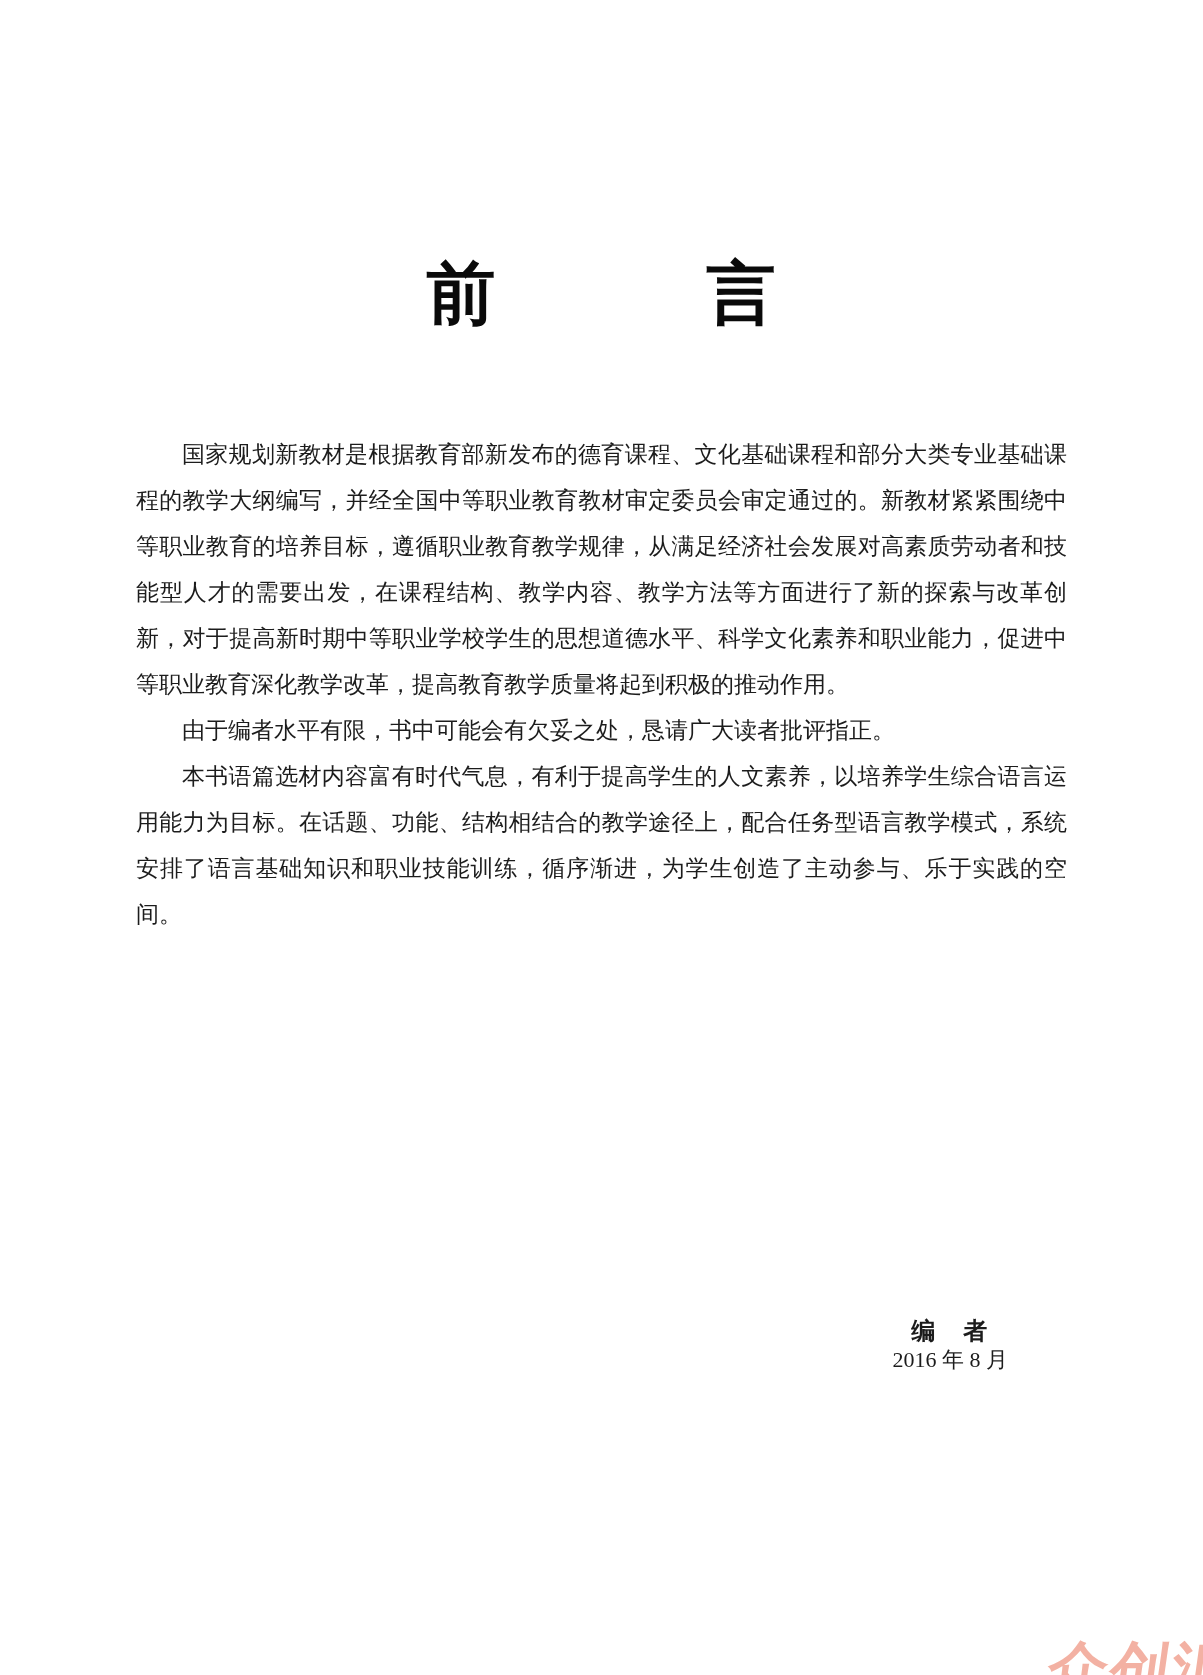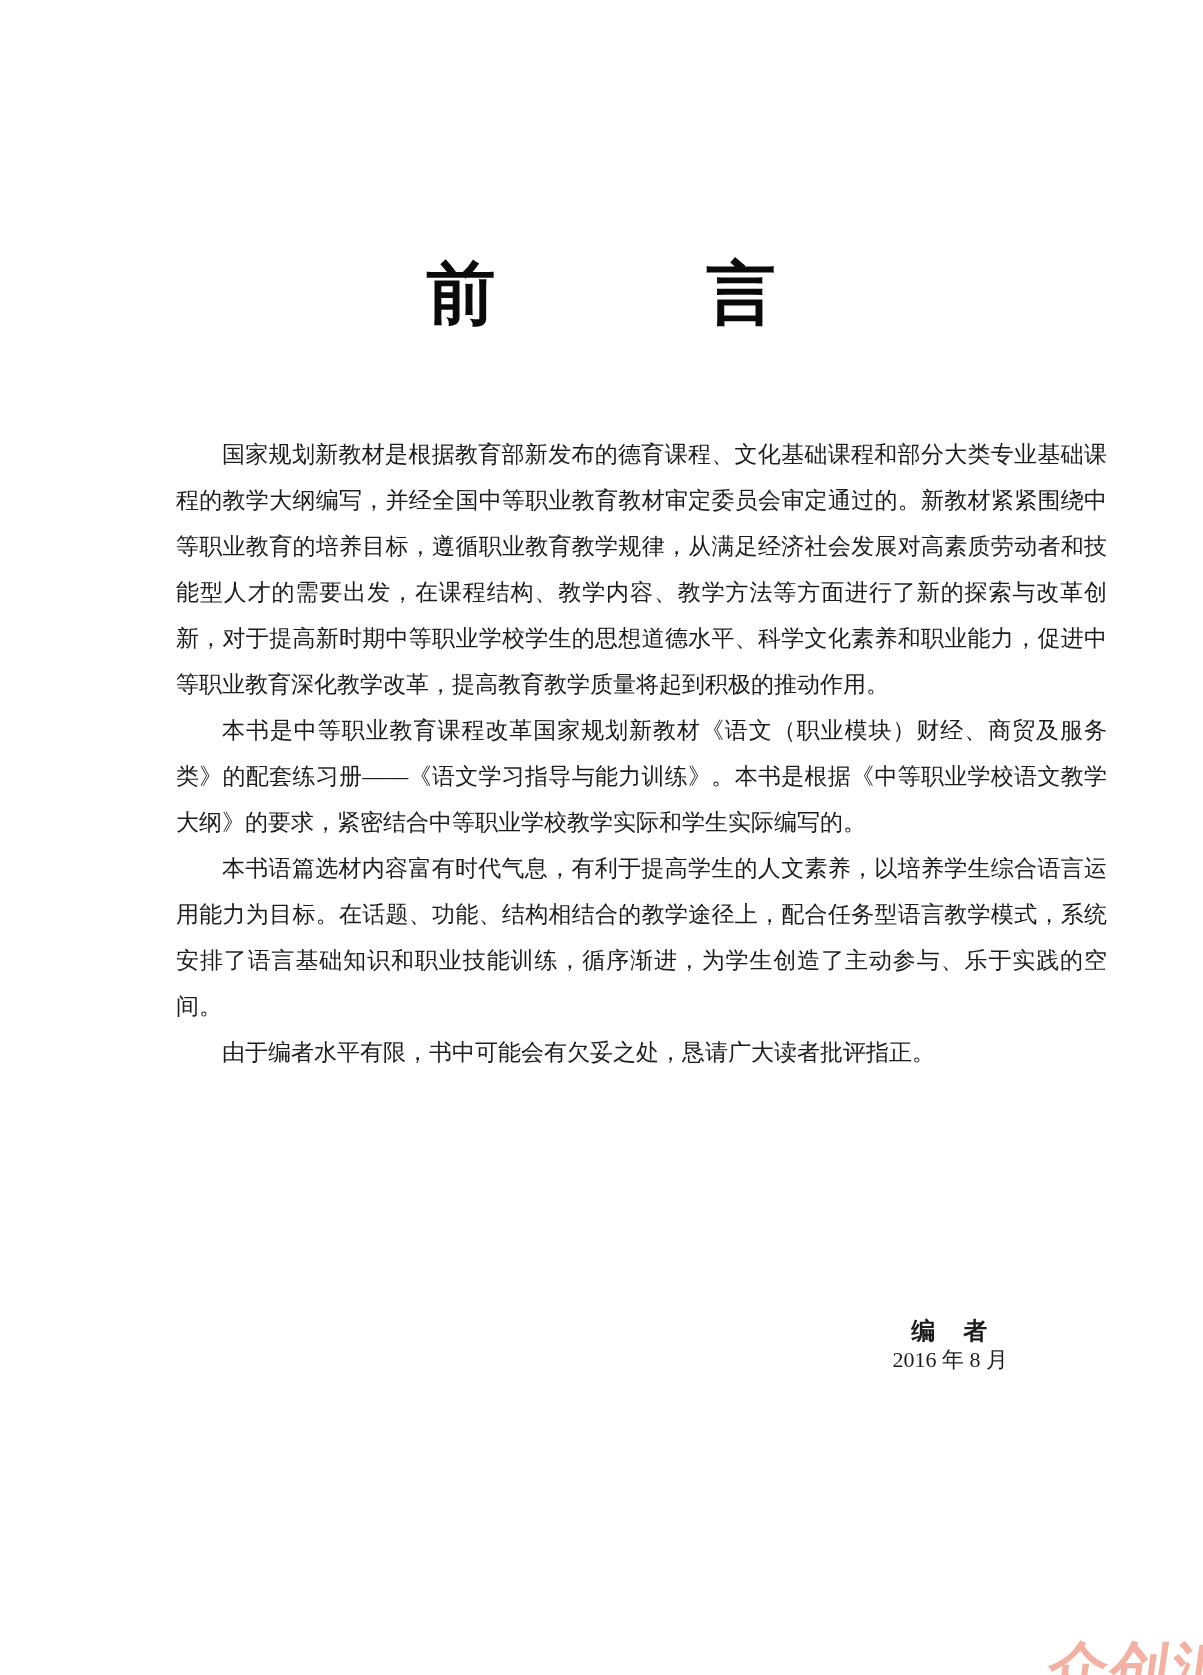--- a/index.html
+++ b/index.html
@@ -28,21 +28,20 @@
     letter-spacing: 1px;
   }
   .body-text {
     position: absolute;
     top: 432px;
     left: 136px;
     width: 931px;
     font-size: 23px;
     line-height: 46px;
     color: #1c1c1c;
-    margin-left: 40px;
   }
   .body-text p {
     margin: 0;
     text-indent: 2em;
     text-align: justify;
   }
   .signature {
     position: absolute;
     top: 1316px;
     right: 195px;
@@ -74,23 +73,22 @@
 </style>
 </head>
 <body>
 
 <div class="page">
 
   <h1 class="title">前　　　言</h1>
 
   <div class="body-text">
     <p>国家规划新教材是根据教育部新发布的德育课程、文化基础课程和部分大类专业基础课程的教学大纲编写，并经全国中等职业教育教材审定委员会审定通过的。新教材紧紧围绕中等职业教育的培养目标，遵循职业教育教学规律，从满足经济社会发展对高素质劳动者和技能型人才的需要出发，在课程结构、教学内容、教学方法等方面进行了新的探索与改革创新，对于提高新时期中等职业学校学生的思想道德水平、科学文化素养和职业能力，促进中等职业教育深化教学改革，提高教育教学质量将起到积极的推动作用。</p>
-    <p>本书是中等职业教育课程改革国家规划新教材《语文（职业模块）财经、商贸及服务类》的配套练习册——《语文学习指导与能力训练》。本书是根据《中等职业学校语文教学大纲》的要求，紧密结合中等职业学校教学实际和学生实际编写的。</p>
+    <p>由于编者水平有限，书中可能会有欠妥之处，恳请广大读者批评指正。</p>
     <p>本书语篇选材内容富有时代气息，有利于提高学生的人文素养，以培养学生综合语言运用能力为目标。在话题、功能、结构相结合的教学途径上，配合任务型语言教学模式，系统安排了语言基础知识和职业技能训练，循序渐进，为学生创造了主动参与、乐于实践的空间。</p>
-    <p>由于编者水平有限，书中可能会有欠妥之处，恳请广大读者批评指正。</p>
   </div>
 
   <div class="signature">
     <div class="author">编　者</div>
     <div class="date">2016 年 8 月</div>
   </div>
 
   <div class="watermark" style="color: rgb(234, 115, 88);">众创汇嘉</div>
 
 </div>

